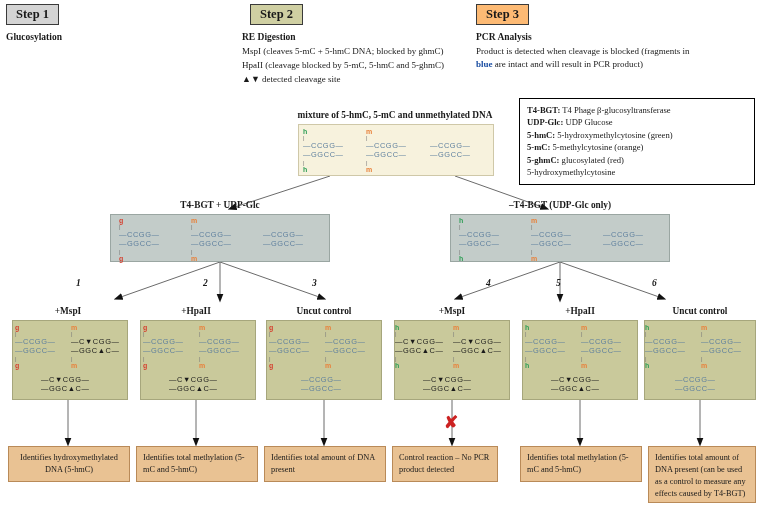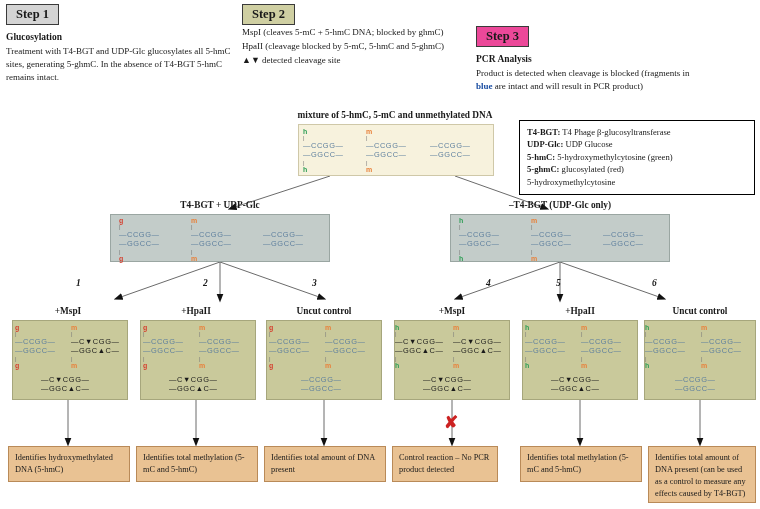--- a/index.html
+++ b/index.html
@@ -14,31 +14,31 @@
 
   
   .step-chip {
     border:1px solid #3a3a3a;
     font-weight:bold; font-size:12.5px;
     padding:2px 9px 3px 9px;
     display:inline-block; line-height:1.15;
     font-family:"Liberation Serif", serif;
   }
   .chip-gray  { background:#d4d4d4; }
-  .chip-olive { background:#cfcfa2; }
-  .chip-tan   { background:#ec4899;margin-top:22px; }
+  .chip-olive { background:#cfcfa2;margin-left:8px; }
+  .chip-tan   { background:#fdba74; }
 
   .step-title { font-weight:bold; font-size:9.5px; margin-top:6px; line-height:1.35; }
   .step-body  { font-size:9px; line-height:1.42; margin-top:1px; }
   .step-body .blue { color:#1c4fa3; font-weight:bold; }
 
   
   .legend {
     border:1px solid #000; background:#fff;
-    padding:5px 7px 6px 7px; font-size:8.6px; line-height:1.44;margin-top:22px;
+    padding:5px 7px 6px 7px; font-size:8.6px; line-height:1.44;
   }
   .legend b { font-weight:bold; }
 
   
   .dnabox { border:1px solid #9a9a84; position:absolute; }
   .box-cream { background:#f7f2dd; border-color:#cfc8a8; }
   .box-gray  { background:#c3ccc9; border-color:#9aa6a2; }
   .box-olive { background:#c9c99b; border-color:#a6a67c; }
 
   .caption { font-weight:bold; font-size:9.3px; text-align:center; }
@@ -96,40 +96,41 @@
     <path d="M324,400 L324,442"></path>
     <path d="M452,400 L452,442"></path>
     <path d="M580,400 L580,442"></path>
     <path d="M700,400 L700,442"></path>
   </g>
 </svg>
 
 <div class="abs" style="left:6px; top:4px; width:225px;">
   <div class="step-chip chip-gray">Step 1</div>
   <div class="step-title">Glucosylation</div>
-  <div class="step-body">Treatment with T4-BGT and UDP-Glc glucosylates all 5-hmC sites, generating 5-ghmC. In the absence of T4-BGT 5-hmC remains intact.</div>
 </div>
 
 <div class="abs" style="left:242px; top:4px; width:230px;">
   <div class="step-chip chip-olive">Step 2</div>
+  <div class="step-title">RE Digestion</div>
   <div class="step-body">MspI (cleaves 5-mC + 5-hmC DNA; blocked by ghmC)</div>
   <div class="step-body">HpaII (cleavage blocked by 5-mC, 5-hmC and 5-ghmC)</div>
   <div class="step-body">▲▼ detected cleavage site</div>
 </div>
 
 <div class="abs" style="left:476px; top:4px; width:215px;">
   <div class="step-chip chip-tan">Step 3</div>
   <div class="step-title">PCR Analysis</div>
   <div class="step-body"><span>Product is detected when cleavage is blocked (fragments in </span><span class="blue">blue</span><span> are intact and will result in PCR product)</span></div>
 </div>
 
 <div class="legend abs" style="left:519px; top:98px; width:236px;">
   <div><b>T4-BGT:</b><span> T4 Phage β-glucosyltransferase</span></div>
   <div><b>UDP-Glc:</b><span> UDP Glucose</span></div>
   <div><b>5-hmC:</b><span> 5-hydroxymethylcytosine (green)</span></div>
+  <div><b>5-mC:</b><span> 5-methylcytosine (orange)</span></div>
   <div><b>5-ghmC:</b><span> glucosylated (red)</span></div>
   <div><span>5-hydroxymethylcytosine</span></div>
 </div>
 
 <div class="caption abs" style="left:270px; top:110px; width:250px;">mixture of 5-hmC, 5-mC and unmethylated DNA</div>
 
 <div class="dnabox box-cream" style="left:298px; top:124px; width:196px; height:52px;">
 
   <div class="duplex" style="left:4px; top:3px; width:60px;">
     <div class="mark m-h">h</div>
@@ -356,18 +357,18 @@
     <div class="mark m-m">m</div>
   </div>
   <div class="duplex" style="left:30px; top:54px; width:60px;">
     <div class="seqline intact">—CCGG—</div>
     <div class="seqline intact">—GGCC—</div>
   </div>
 </div>
 
 <div class="xmark" style="left:444px; top:412px;">✘</div>
 
-<div class="concl" style="left:8px;   top:446px; width:122px; height:36px;">Identifies hydroxymethylated DNA (5-hmC)</div>
+<div class="concl" style="left:8px;   top:446px; width:122px; height:36px;text-align:center;">Identifies hydroxymethylated DNA (5-hmC)</div>
 <div class="concl" style="left:136px; top:446px; width:122px; height:36px;">Identifies total methylation (5-mC and 5-hmC)</div>
 <div class="concl" style="left:264px; top:446px; width:122px; height:36px;">Identifies total amount of DNA present</div>
 <div class="concl" style="left:392px; top:446px; width:106px; height:36px;">Control reaction – No PCR product detected</div>
 <div class="concl" style="left:520px; top:446px; width:122px; height:36px;">Identifies total methylation (5-mC and 5-hmC)</div>
 <div class="concl" style="left:648px; top:446px; width:108px; height:57px;">Identifies total amount of DNA present (can be used as a control to measure any effects caused by T4-BGT)</div>
 
 </body></html>

